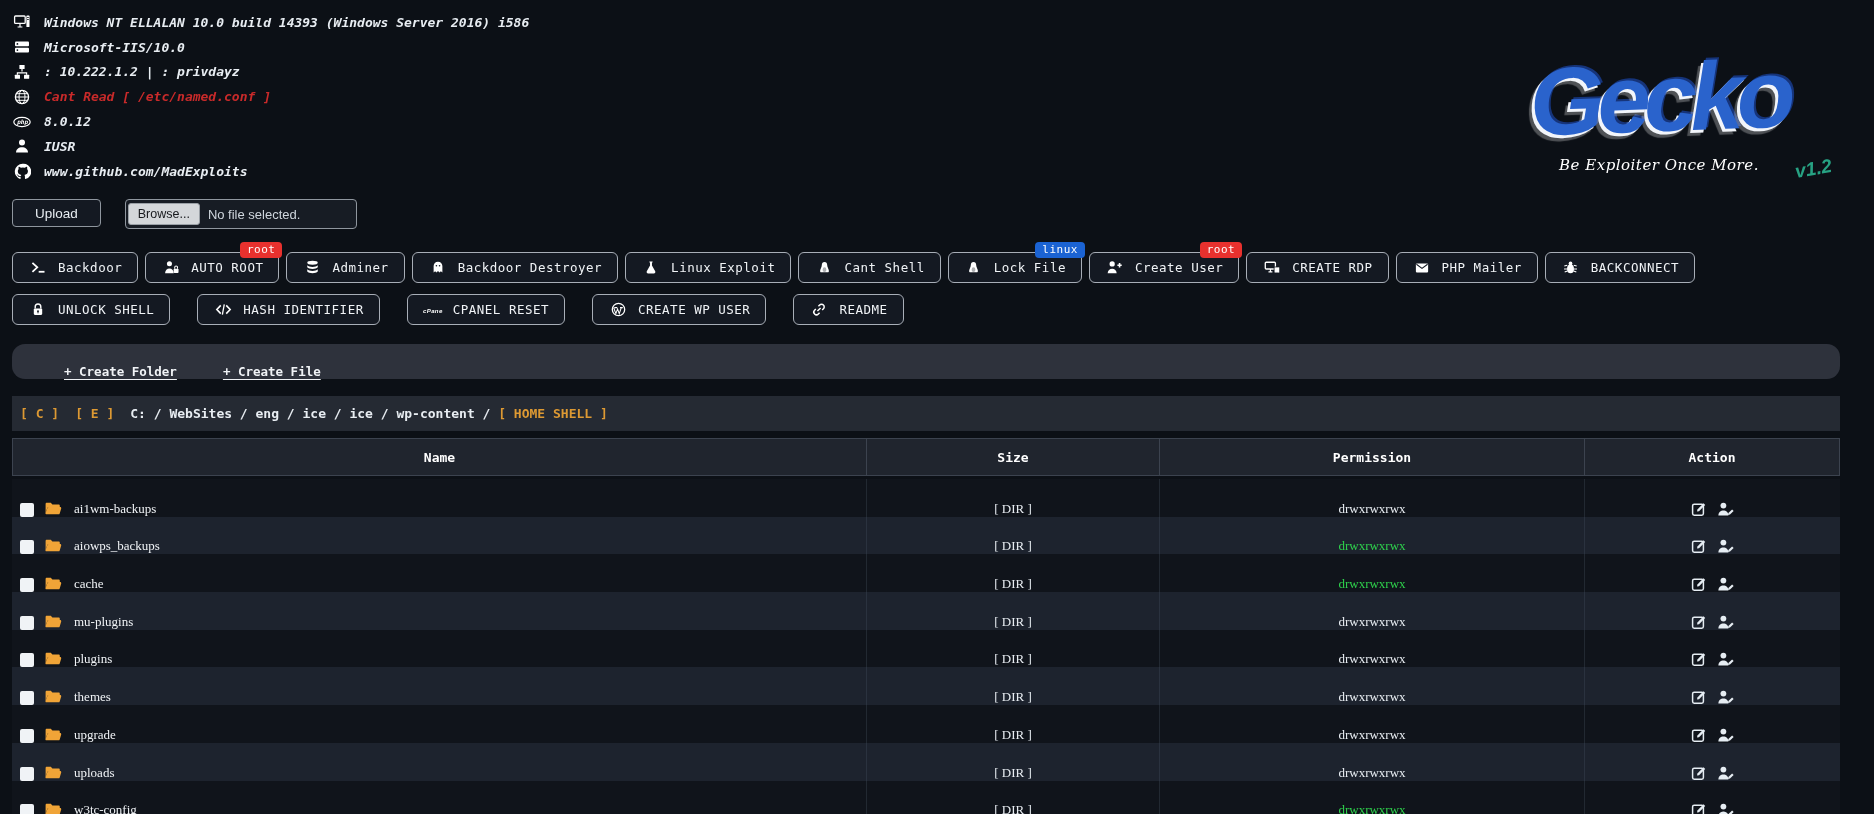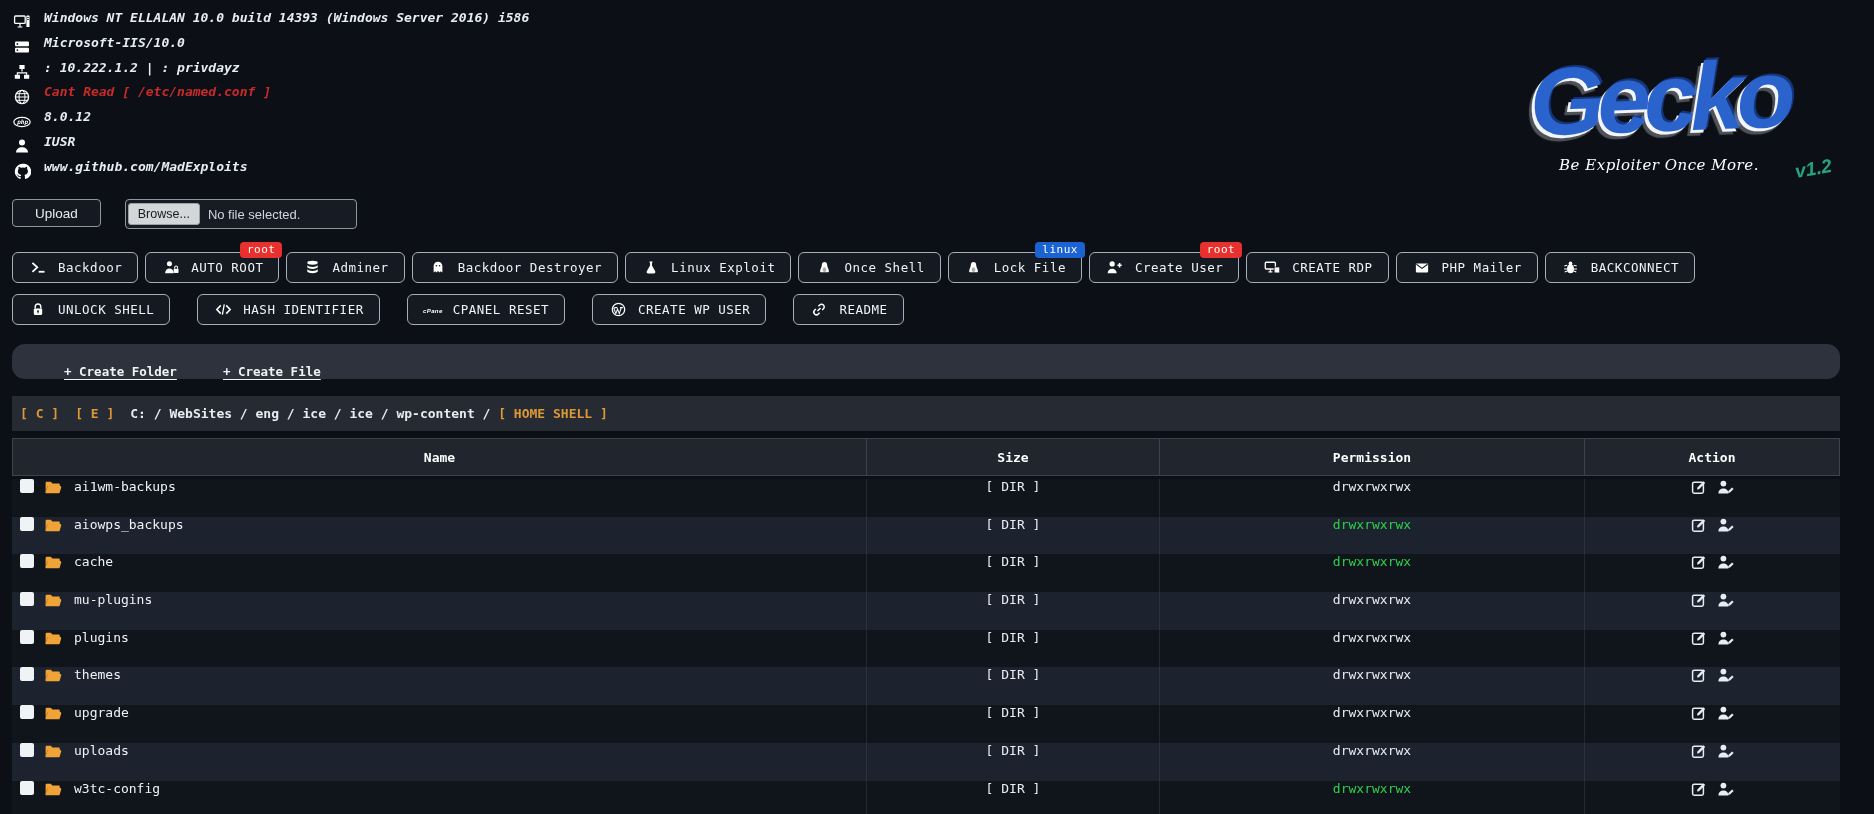--- a/index.html
+++ b/index.html
@@ -2,21 +2,21 @@
 <html><head>
 <meta charset="utf-8">
 <style>
   * { margin:0; padding:0; box-sizing:border-box; }
   html,body { width:1874px; height:814px; background:#0c1016; overflow:hidden;
     font-family:"DejaVu Sans Mono", monospace; color:#e8edf2; }
   .app { position:relative; width:1874px; height:814px; }
 
   
   .sysinfo { position:absolute; left:12px; top:10px; list-style:none; }
-  .sysinfo li { display:flex; gap:12px; height:24.8px;
+  .sysinfo li { display:flex; align-items:center; gap:12px; height:24.8px;
     font-size:13px; font-weight:bold; font-style:italic; white-space:pre; }
   .sysinfo li.err span.txt { color:#c92a2a; }
   .icn { display:inline-flex; align-items:center; justify-content:center; width:20px; }
   .icn svg { display:block; }
 
   
   .logo { position:absolute; right:40px; top:50px; width:350px; text-align:center; }
   .logo-title { font-family:"Liberation Sans", sans-serif; font-weight:700; font-style:italic;
     font-size:96px; line-height:1.0; letter-spacing:-7px; color:#2a63cc; transform:rotate(-2deg);
     text-shadow:-3px 3px 0 #f2f5fa, -6px 6px 1px rgba(255,255,255,.28), 2px -2px 0 #16347a; }
@@ -68,21 +68,21 @@
   .filetable { position:absolute; left:12px; top:438px; width:1828px; }
   .thead { display:flex; height:38px; }
   .thead .th { background:#20252e; border:1px solid #3c434f; display:flex;
     align-items:center; justify-content:center; font-size:13px; font-weight:bold; color:#fff; }
   .thead .th + .th { border-left:none; }
   .c-name { width:855px; } .c-size { width:293px; } .c-perm { width:425px; } .c-act { flex:1; }
   #tbody { margin-top:3px; }
   .trow { display:flex; height:37.7px; align-items:stretch; }
   .trow.odd  { background:#10141b; }
   .trow.even { background:#1d232e; }
-  .td { display:flex; align-items:flex-start; border-right:1px solid rgba(70,80,95,.35); }
+  .td { display:flex; align-items:flex-end; border-right:1px solid rgba(70,80,95,.35);font-family:Liberation Serif, serif; }
   .td:last-child { border-right:none; }
   .td.c-name { padding-left:8px; gap:10px; }
   .td.c-size, .td.c-perm, .td.c-act { justify-content:center; }
   .fname { font-size:13px; color:#f0f3f6; }
   .fsize { font-size:13px; color:#e8edf2; }
   .fperm { font-size:13px; }
   .fperm.white { color:#e8edf2; }
   .fperm.green { color:#2ed04c; }
   .chk { width:14px; height:14px; background:#f0f3f6; border-radius:2px; cursor:pointer; flex:none; }
   .act-icn { display:inline-flex; cursor:pointer; margin:0 5px; }
@@ -215,21 +215,21 @@
         </span>
         <span>Linux Exploit</span>
       </button>
       <button class="tbtn">
         <span class="icn">
           <svg width="13" height="15" viewBox="0 0 16 16">
             <path d="M8 1.1c-2.1 0-3.3 1.6-3.3 3.7 0 1.3-.4 2.5-1 3.7-.7 1.4-1.1 2.8-1.1 3.8 0 1 .5 1.5 1.3 1.5h8.2c.8 0 1.3-.5 1.3-1.5 0-1-.4-2.4-1.1-3.8-.6-1.2-1-2.4-1-3.7 0-2.1-1.2-3.7-3.3-3.7z" fill="#fff"></path>
             <ellipse cx="8" cy="10.7" rx="2.3" ry="2.9" fill="#141922" opacity="0.35"></ellipse>
           </svg>
         </span>
-        <span>Once Shell</span>
+        <span>Cant Shell</span>
       </button>
       <button class="tbtn">
         <span class="icn">
           <svg width="13" height="15" viewBox="0 0 16 16">
             <path d="M8 1.1c-2.1 0-3.3 1.6-3.3 3.7 0 1.3-.4 2.5-1 3.7-.7 1.4-1.1 2.8-1.1 3.8 0 1 .5 1.5 1.3 1.5h8.2c.8 0 1.3-.5 1.3-1.5 0-1-.4-2.4-1.1-3.8-.6-1.2-1-2.4-1-3.7 0-2.1-1.2-3.7-3.3-3.7z" fill="#fff"></path>
             <ellipse cx="8" cy="10.7" rx="2.3" ry="2.9" fill="#141922" opacity="0.35"></ellipse>
           </svg>
         </span>
         <span>Lock File</span>
         <span class="badge blue">linux</span>

